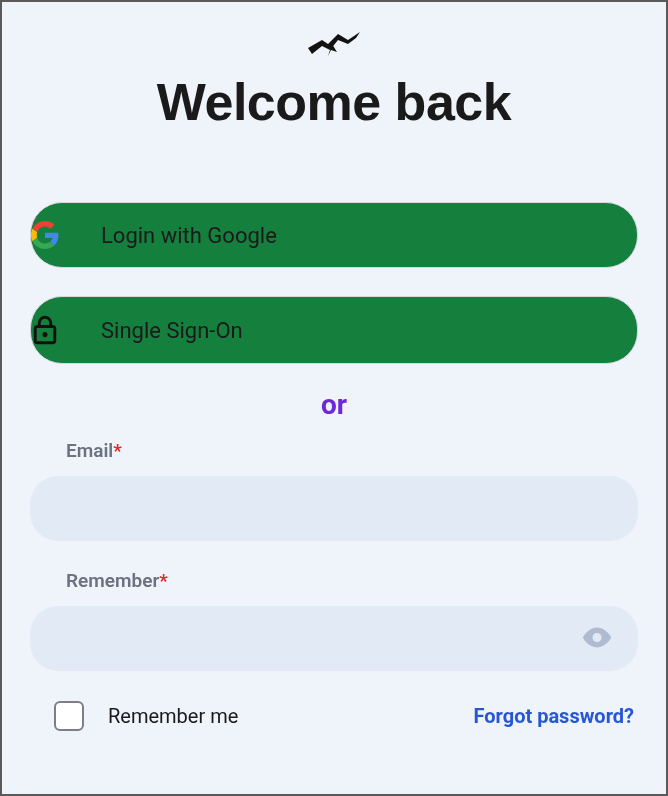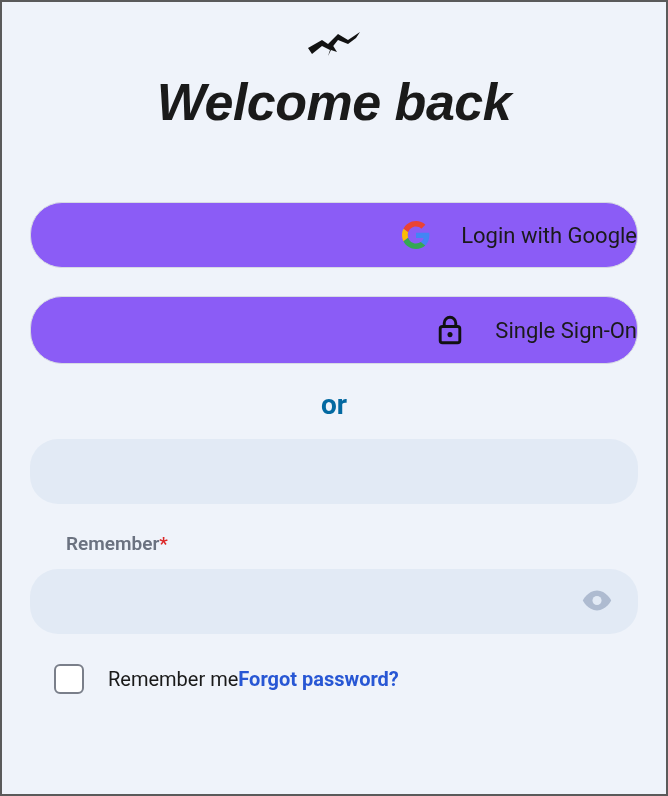--- a/index.html
+++ b/index.html
@@ -23,51 +23,50 @@
     .logo {
       display: inline-block;
       margin-bottom: 8px;
     }
     h1 {
       font-size: 52px;
       font-weight: 800;
       color: #1a1a1a;
       letter-spacing: -0.5px;
       font-family: 'Segoe UI', Arial, sans-serif;
-      font-style: italic;
     }
     .sso-button {
       width: 100%;
-      background: #8b5cf6;
+      background: #15803d;
       border: 1px solid #d6dae3;
       border-radius: 32px;
       padding: 18px 0;
       display: flex;
       align-items: center;
-      justify-content: flex-end;
-      gap: 31px;
+      justify-content: flex-start;
+      gap: 42px;
       font-size: 22px;
       color: #1a1a1a;
       cursor: pointer;
       margin-bottom: 28px;
       font-family: inherit;
     }
     .sso-button:last-of-type {
       margin-bottom: 12px;
     }
     .sso-button .icon {
       display: inline-flex;
       align-items: center;
       justify-content: center;
     }
     .divider {
       text-align: center;
       font-size: 28px;
       font-weight: 700;
-      color: #0369a1;
+      color: #6d28d9;
       margin: 24px 0 18px;
     }
     .form-group {
       margin-top: 14px;
       margin-bottom: 28px;
     }
     .form-label {
       display: block;
       font-size: 19px;
       font-weight: 600;
@@ -98,20 +97,21 @@
       transform: translateY(-50%);
       background: none;
       border: none;
       cursor: pointer;
       padding: 4px;
       display: inline-flex;
     }
     .footer-row {
       display: flex;
       align-items: center;
+      justify-content: space-between;
       margin-top: 30px;
       padding: 0 4px;
     }
     .remember-wrap {
       display: flex;
       align-items: center;
       gap: 24px;
       margin-left: 20px;
     }
     .checkbox {
@@ -167,20 +167,23 @@
       <path d="M7 10 V7 a5 5 0 0 1 10 0 V10" stroke="#111" stroke-width="2.5" fill="none"></path>
       <circle cx="12" cy="17" r="2.2" fill="#111"></circle>
     </svg>
   </span>
   <span>Single Sign-On</span>
 </button>
 
 <div class="divider">or</div>
 
 <div class="form-group">
+  <label class="form-label">
+    <span>Email</span><span class="required">*</span>
+  </label>
   <div class="input-wrap">
     <input type="text" class="text-input" value="" style="">
   </div>
 </div>
 
 <div class="form-group">
   <label class="form-label">
     <span>Remember</span><span class="required">*</span>
   </label>
   <div class="input-wrap">

